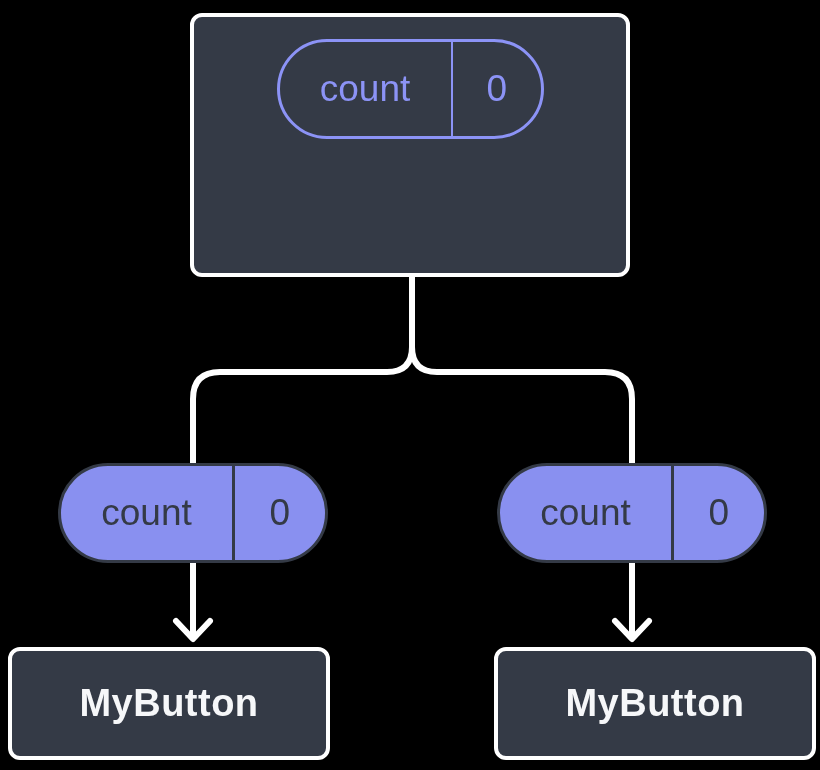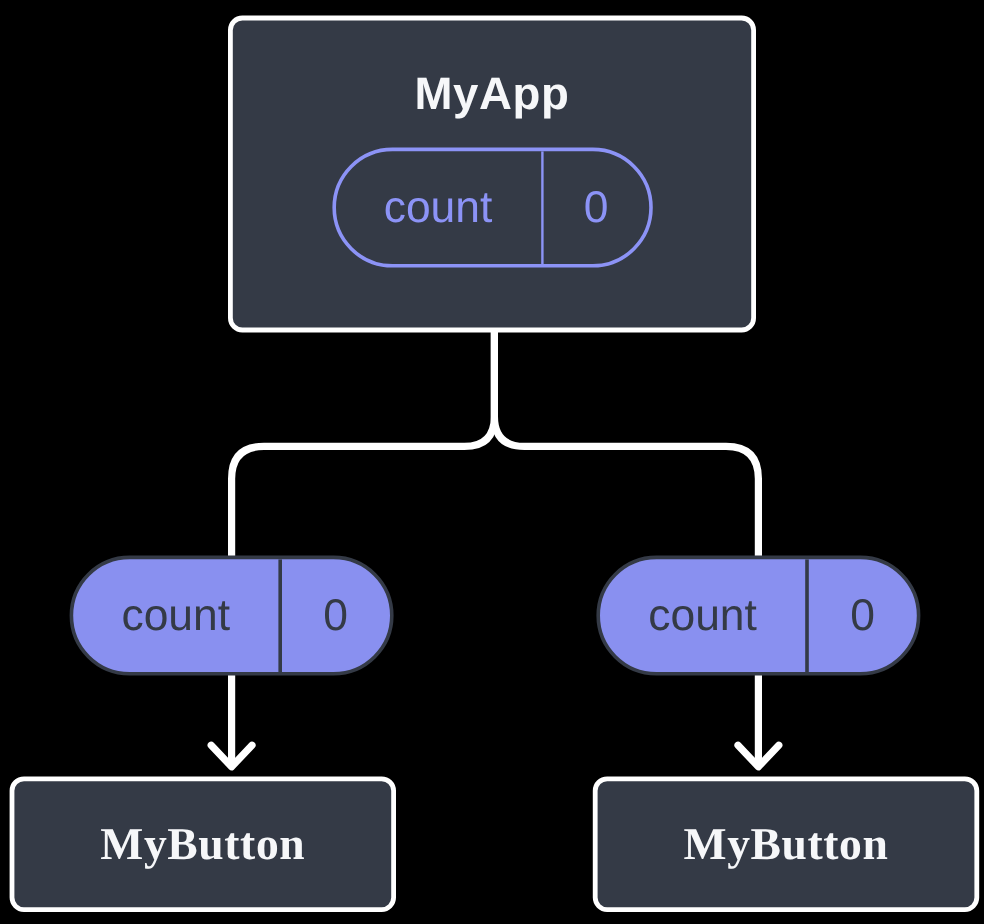--- a/index.html
+++ b/index.html
@@ -92,39 +92,37 @@
   .pill-filled .pill-divider { background: var(--dark-text, #343a46); }
   .pill-left  { left: 58px;  top: 463px; }
   .pill-right { left: 497px; top: 463px; }
   .child-node {
     top: 647px;
     width: 322px;
     height: 113px;
     display: flex;
     align-items: center;
     justify-content: center;
-    font-family: Liberation Serif, serif;
   }
   .child-left  { left: 8px; }
   .child-right { left: 494px; }
 </style>
 </head>
 <body>
 
 <div class="canvas">
 
   <svg class="connectors" viewBox="0 0 820 770" aria-hidden="true">
     <path d="M412 277 L412 347 Q412 372 387 372 L220 372 Q193 372 193 399 L193 636"></path>
     <path d="M412 277 L412 347 Q412 372 437 372 L605 372 Q632 372 632 399 L632 636"></path>
     <path d="M176 621 L193 639 L210 621"></path>
     <path d="M615 621 L632 639 L649 621"></path>
   </svg>
 
   <div class="node root-node">
-    <div class="node-title">MyApp</div>
     <div class="pill pill-outline">
       <div class="pill-cell pill-name-cell">count</div>
       <div class="pill-divider"></div>
       <div class="pill-cell pill-value-cell">0</div>
     </div>
   </div>
 
   <div class="pill pill-filled pill-left">
     <div class="pill-cell pill-name-cell">count</div>
     <div class="pill-divider"></div>

